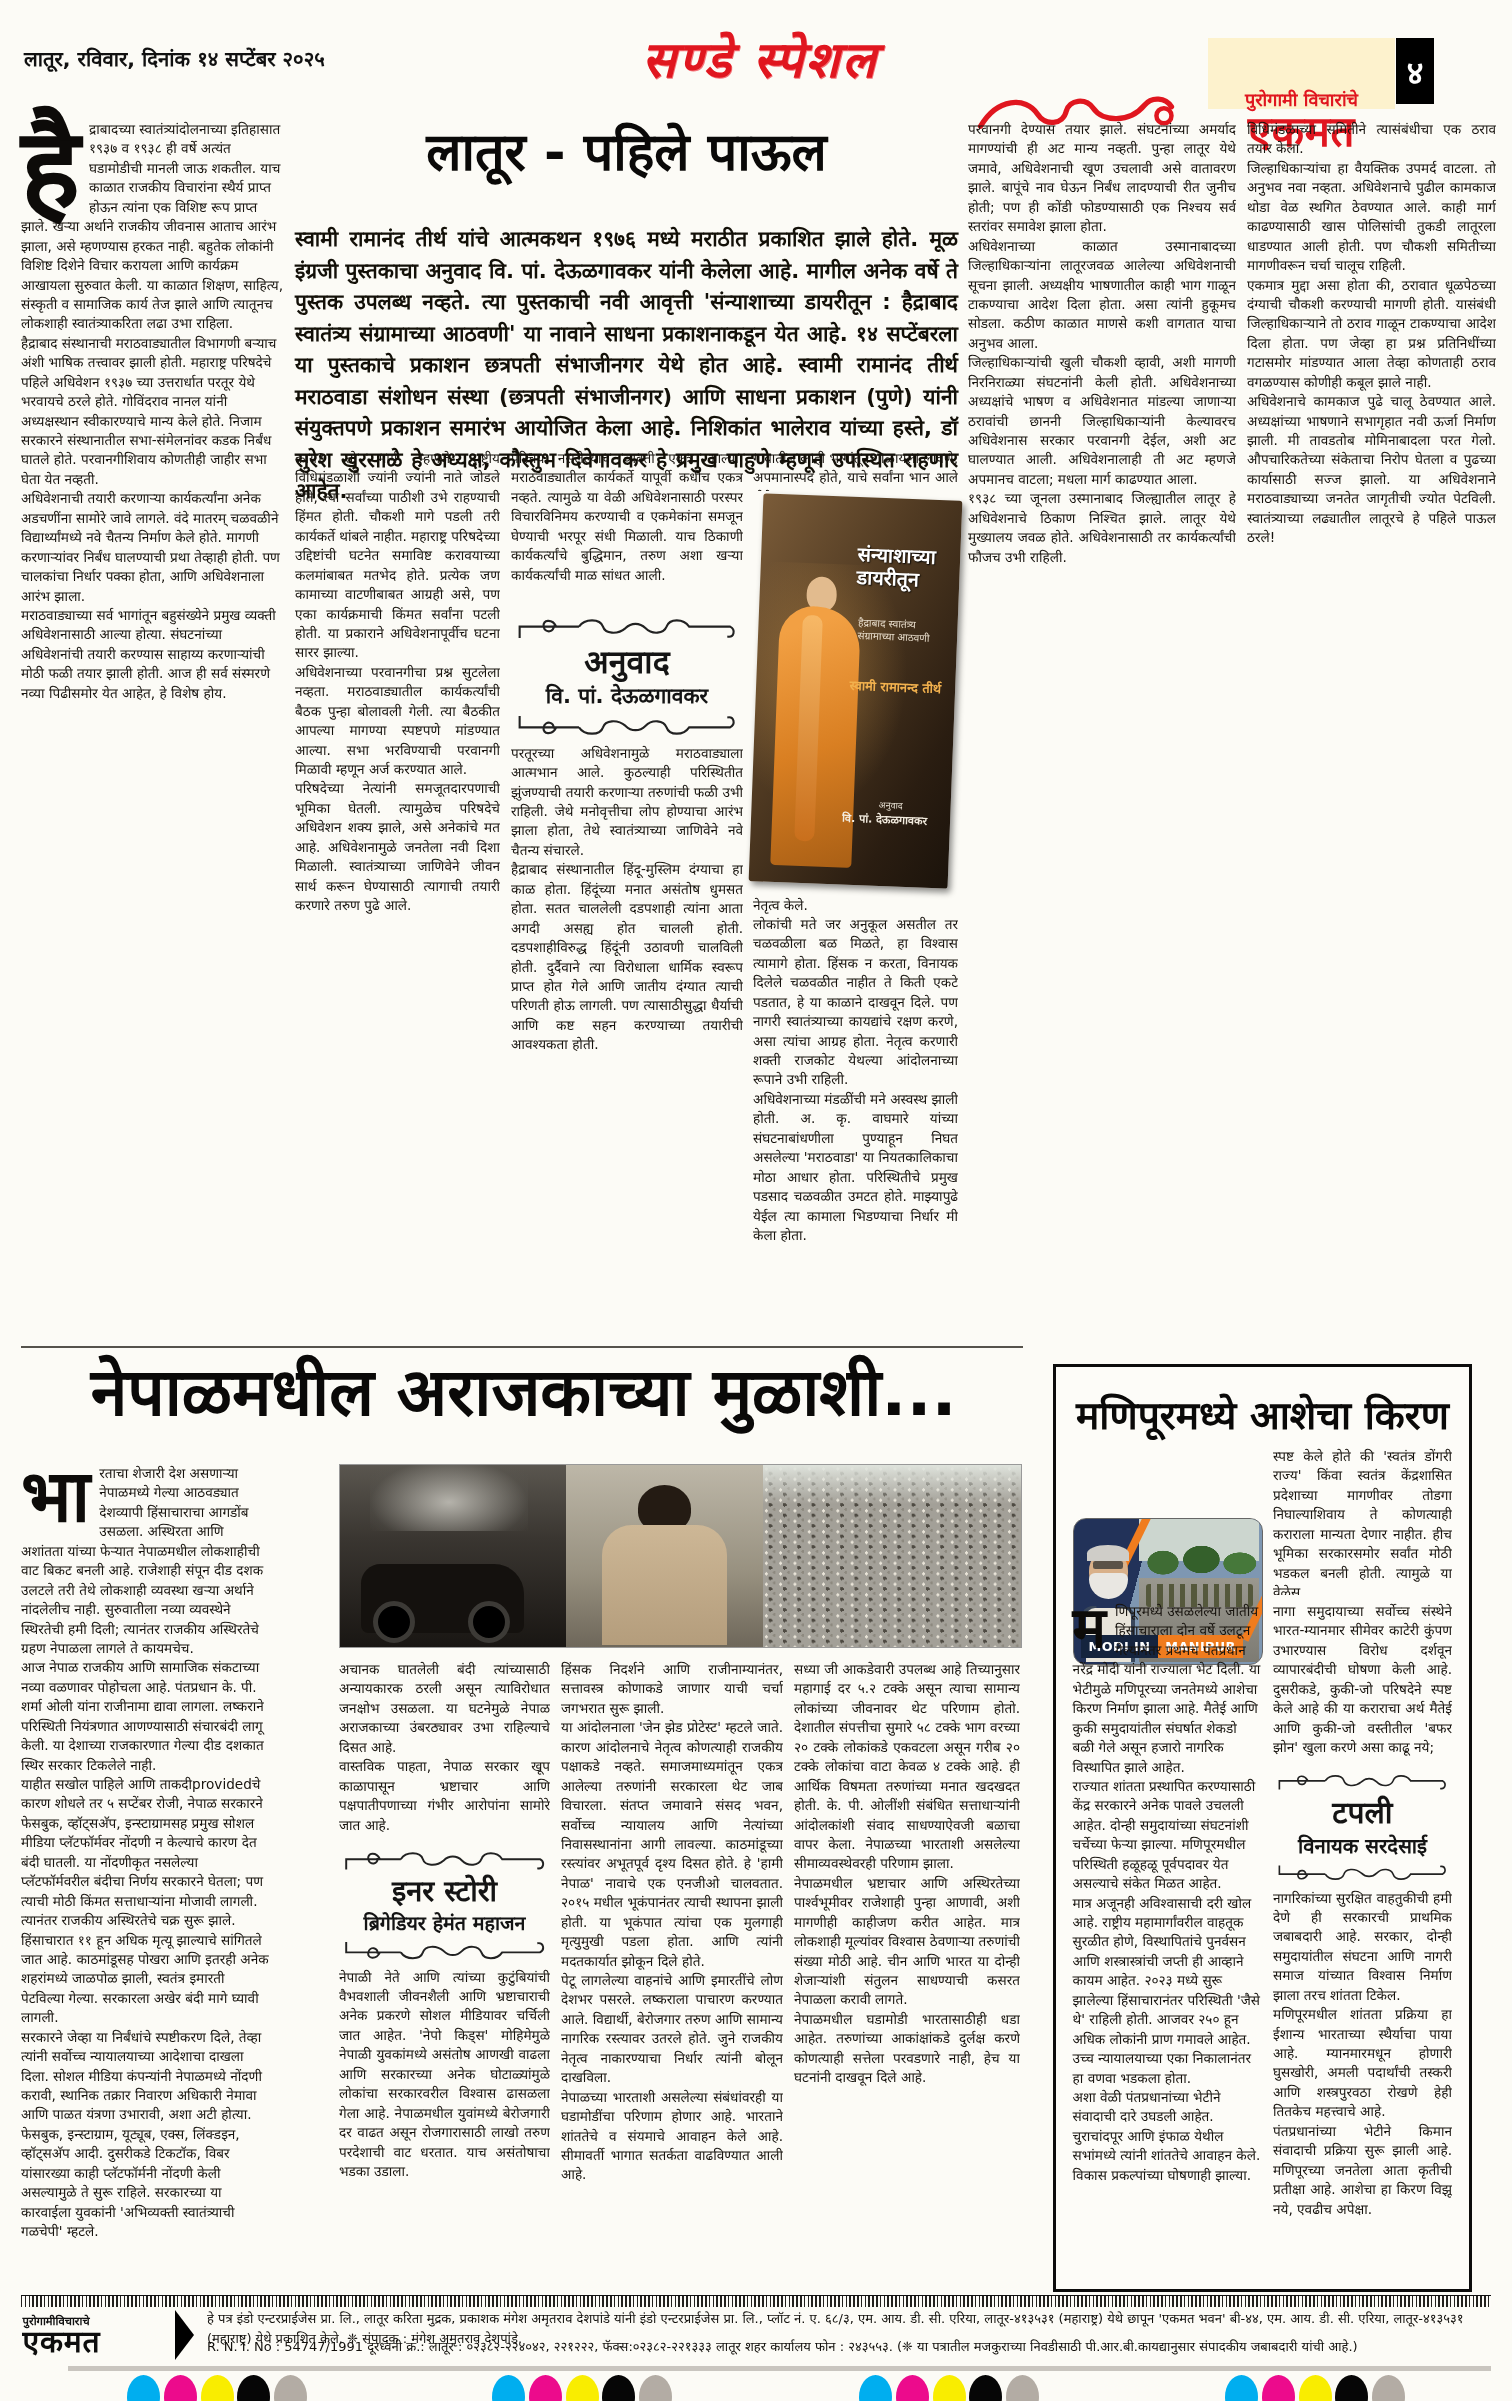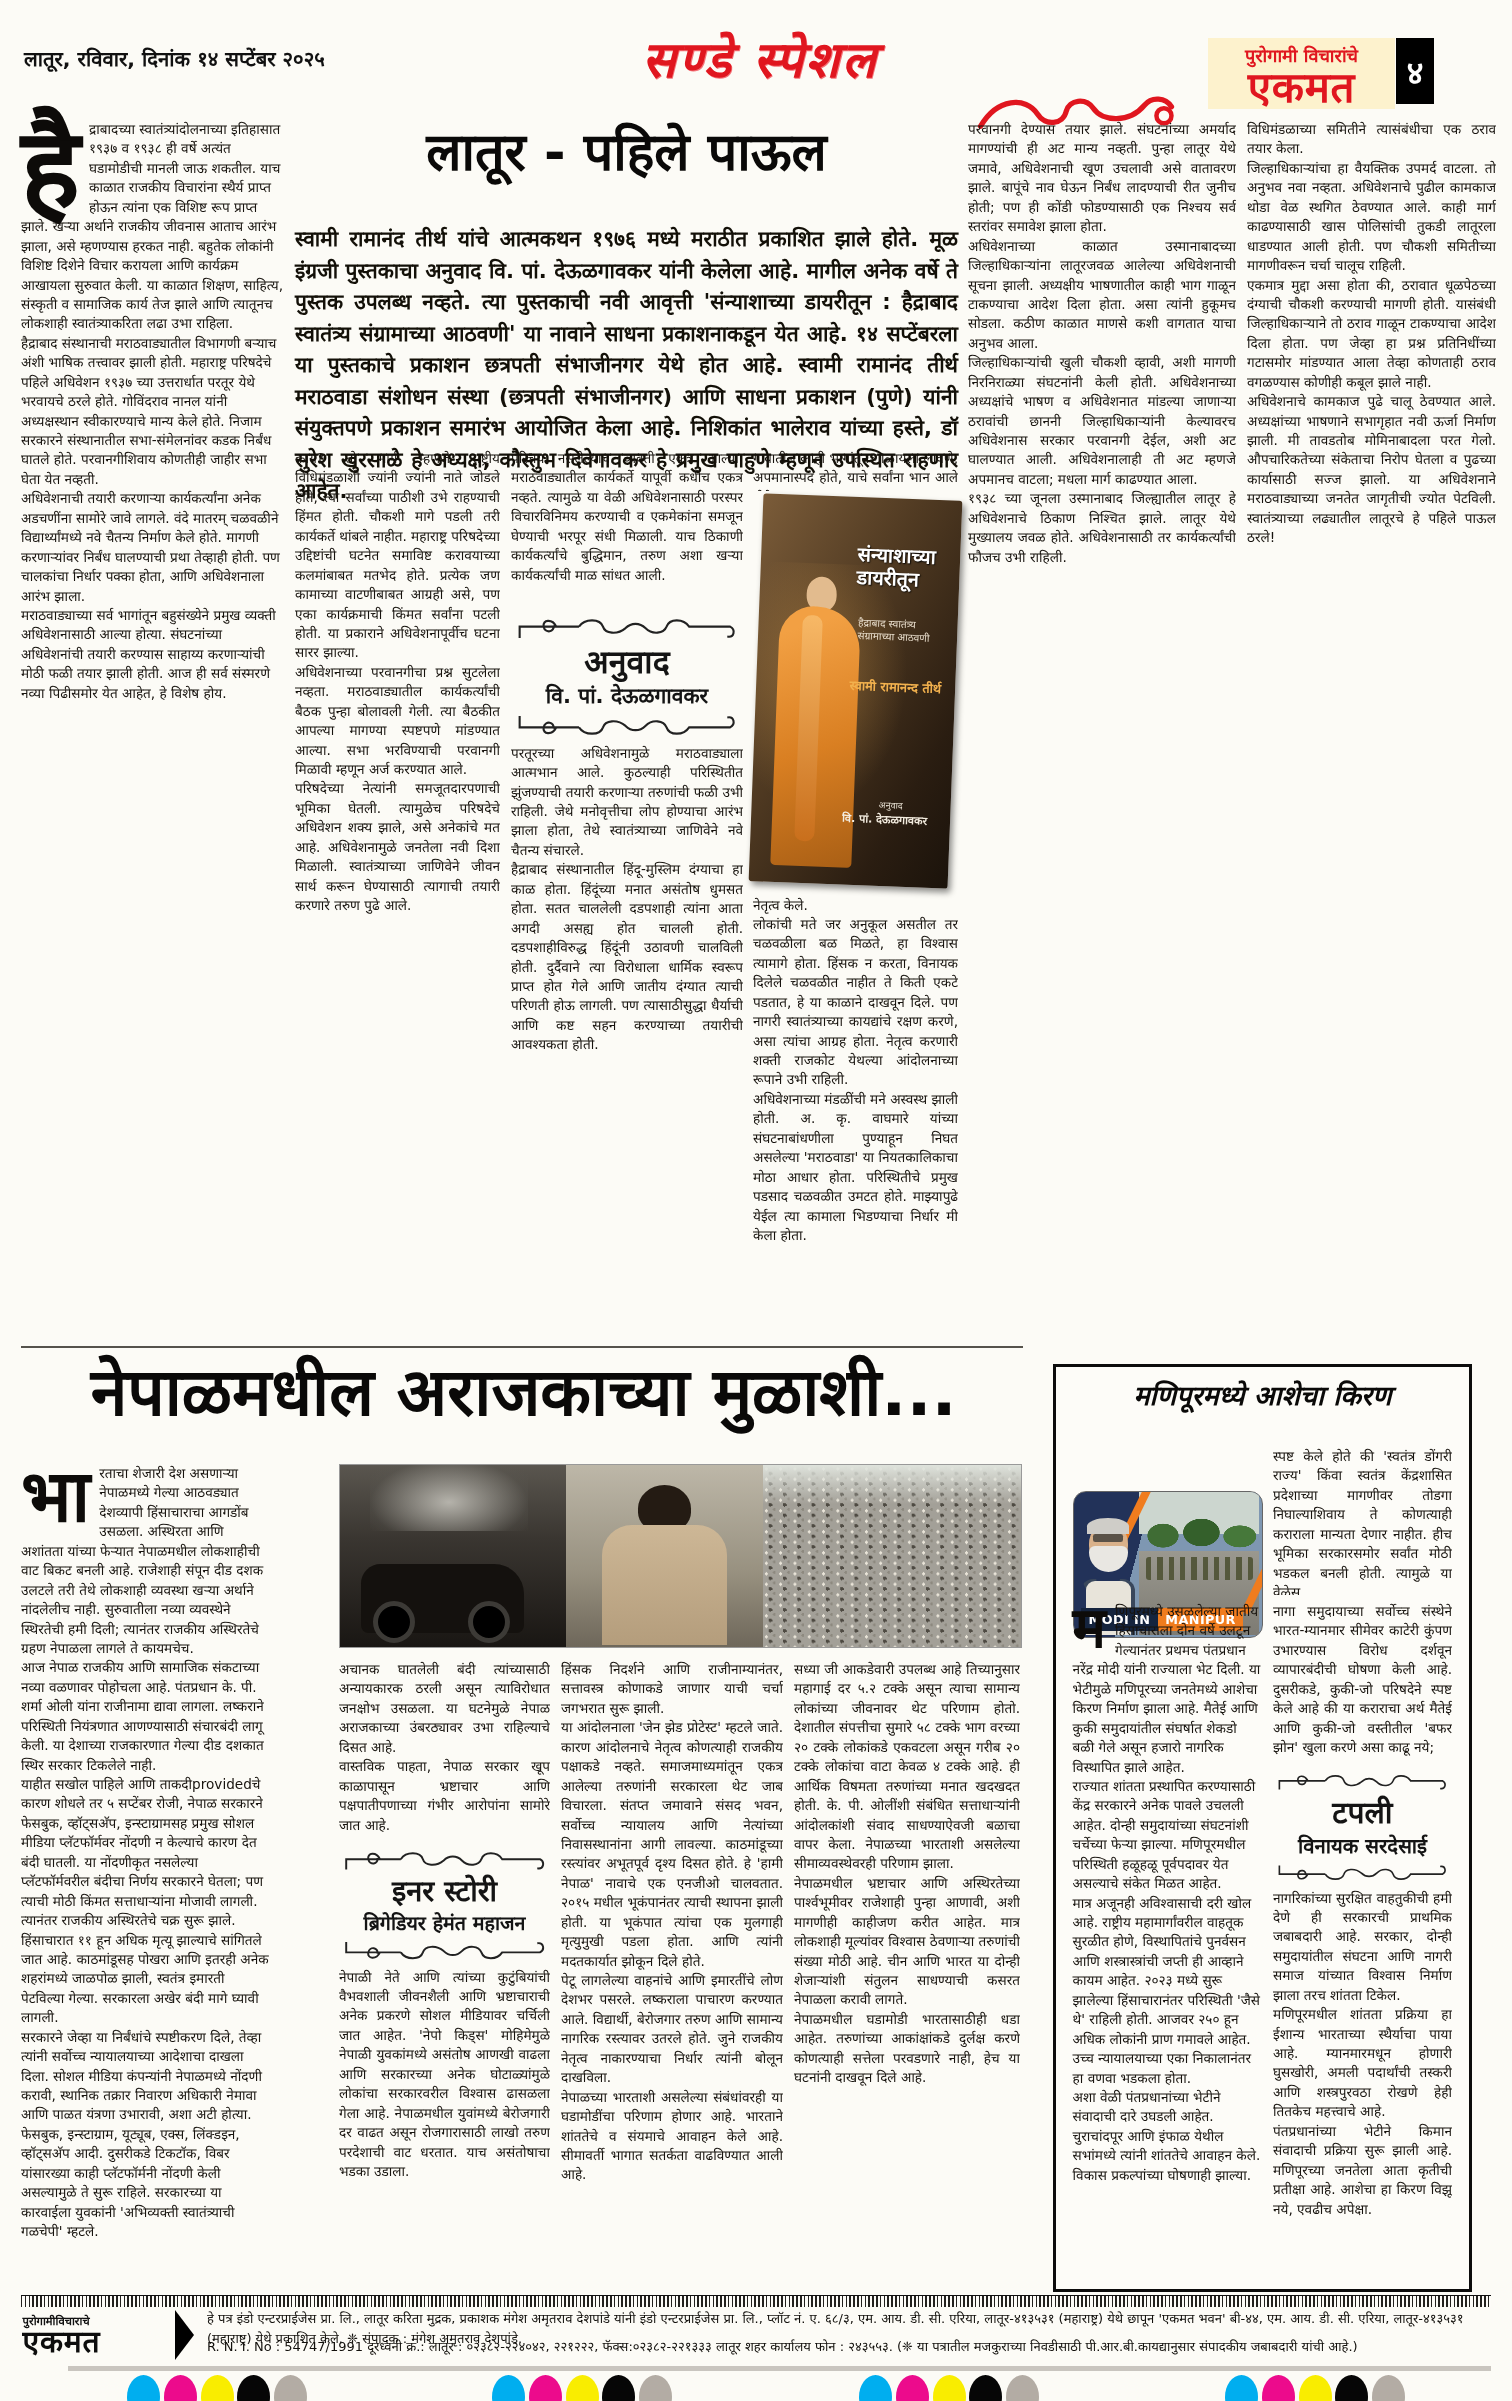--- a/index.html
+++ b/index.html
@@ -17,21 +17,21 @@
   
   .dateline{font-size:20.3px;font-weight:700;color:#111;}
   .epband{background:#fceec4;clip-path:polygon(0 0,1111px 0,1141px 100%,0 100%);}
   .eplabel{font-size:22.6px;color:#3a3a3a;font-weight:500;}
   .epurl{font-size:22.6px;color:#2b2b2b;font-weight:500;}
   .epicon{display:inline-block;width:22.6px;height:22.6px;border-radius:50%;background:#fff;border:2.3px solid #d61f26;
           color:#d61f26;font-size:15px;line-height:19.6px;text-align:center;font-weight:800;vertical-align:-3px;margin:0 4.5px;}
   .masthead{font-size:50px;font-weight:800;font-style:italic;color:#e0161f;letter-spacing:2.3px;white-space:nowrap;
             text-shadow:0.8px 0.8px 0 #f4757a;}
   .brandbox{background:#fdf2cd;text-align:center;padding-top:4.5px;}
-  .brandtag{color:#e0161f;font-weight:800;font-size:18px;}
+  .brandtag{color:#e0161f;font-weight:800;font-size:18px;margin-top:44px;}
   .brandname{color:#e0161f;font-weight:800;font-size:42px;line-height:1.0;letter-spacing:0.8px;}
   .pnbox{background:#000;color:#fff;display:flex;align-items:center;justify-content:center;font-size:32px;font-weight:700;}
   
   .intro{font-size:21px;line-height:1.5;font-weight:700;text-align:justify;color:#131008;white-space:pre-line;}
   
   .book{position:relative;width:199px;height:388px;margin:6px auto 10.5px auto;transform:rotate(2.2deg);
         background:linear-gradient(118deg,#7b5c39 0%,#503a22 40%,#2a1d11 78%,#1b130b 100%);
         border-radius:3px;box-shadow:3px 3.8px 6.8px rgba(0,0,0,.45);overflow:hidden;}
   .bk-glow{position:absolute;left:-15px;top:68px;width:166px;height:249px;
            background:radial-gradient(ellipse at 45% 45%,rgba(242,178,84,.35),rgba(0,0,0,0) 70%);}
@@ -227,21 +227,21 @@
 
   <div class="abs jtext" style="left:561px;top:1660px;width:222px;height:627px;">हिंसक निदर्शने आणि राजीनाम्यानंतर, सत्तावस्त्र कोणाकडे जाणार याची चर्चा जगभरात सुरू झाली.
 या आंदोलनाला 'जेन झेड प्रोटेस्ट' म्हटले जाते. कारण आंदोलनाचे नेतृत्व कोणत्याही राजकीय पक्षाकडे नव्हते. समाजमाध्यमांतून एकत्र आलेल्या तरुणांनी सरकारला थेट जाब विचारला. संतप्त जमावाने संसद भवन, सर्वोच्च न्यायालय आणि नेत्यांच्या निवासस्थानांना आगी लावल्या. काठमांडूच्या रस्त्यांवर अभूतपूर्व दृश्य दिसत होते. हे 'हामी नेपाळ' नावाचे एक एनजीओ चालवतात. २०१५ मधील भूकंपानंतर त्याची स्थापना झाली होती. या भूकंपात त्यांचा एक मुलगाही मृत्युमुखी पडला होता. आणि त्यांनी मदतकार्यात झोकून दिले होते.
 पेटू लागलेल्या वाहनांचे आणि इमारतींचे लोण देशभर पसरले. लष्कराला पाचारण करण्यात आले. विद्यार्थी, बेरोजगार तरुण आणि सामान्य नागरिक रस्त्यावर उतरले होते. जुने राजकीय नेतृत्व नाकारण्याचा निर्धार त्यांनी बोलून दाखविला.
 नेपाळच्या भारताशी असलेल्या संबंधांवरही या घडामोडींचा परिणाम होणार आहे. भारताने शांततेचे व संयमाचे आवाहन केले आहे. सीमावर्ती भागात सतर्कता वाढविण्यात आली आहे.</div>
   <div class="abs jtext" style="left:794px;top:1660px;width:226px;height:627px;">सध्या जी आकडेवारी उपलब्ध आहे तिच्यानुसार महागाई दर ५.२ टक्के असून त्याचा सामान्य लोकांच्या जीवनावर थेट परिणाम होतो. देशातील संपत्तीचा सुमारे ५८ टक्के भाग वरच्या २० टक्के लोकांकडे एकवटला असून गरीब २० टक्के लोकांचा वाटा केवळ ४ टक्के आहे. ही आर्थिक विषमता तरुणांच्या मनात खदखदत होती. के. पी. ओलींशी संबंधित सत्ताधाऱ्यांनी आंदोलकांशी संवाद साधण्याऐवजी बळाचा वापर केला. नेपाळच्या भारताशी असलेल्या सीमाव्यवस्थेवरही परिणाम झाला.
 नेपाळमधील भ्रष्टाचार आणि अस्थिरतेच्या पार्श्वभूमीवर राजेशाही पुन्हा आणावी, अशी मागणीही काहीजण करीत आहेत. मात्र लोकशाही मूल्यांवर विश्वास ठेवणाऱ्या तरुणांची संख्या मोठी आहे. चीन आणि भारत या दोन्ही शेजाऱ्यांशी संतुलन साधण्याची कसरत नेपाळला करावी लागते.
 नेपाळमधील घडामोडी भारतासाठीही धडा आहेत. तरुणांच्या आकांक्षांकडे दुर्लक्ष करणे कोणत्याही सत्तेला परवडणारे नाही, हेच या घटनांनी दाखवून दिले आहे.</div>
 
   <div class="abs mbox" style="left:1053px;top:1364px;width:413px;height:922px;">
-    <div class="hl" style="margin-top:9px;font-size:27px;font-style:italic;">मणिपूरमध्ये आशेचा किरण</div>
+    <div class="hl" style="margin-top:20px;font-size:39px;">मणिपूरमध्ये आशेचा किरण</div>
 
     <div class="mphoto abs" style="left:16.6px;top:78px;width:188px;height:145px;border-radius:13px;">
       <div class="mp-sky"></div>
       <div class="mp-trees"></div>
       <div class="mp-road"></div>
       <div class="mp-troops"></div>
       <div class="mp-accent1"></div>
       <div class="mp-accent2"></div>
       <div class="mp-modi-vest"></div>
       <div class="mp-modi-kurta"></div>

